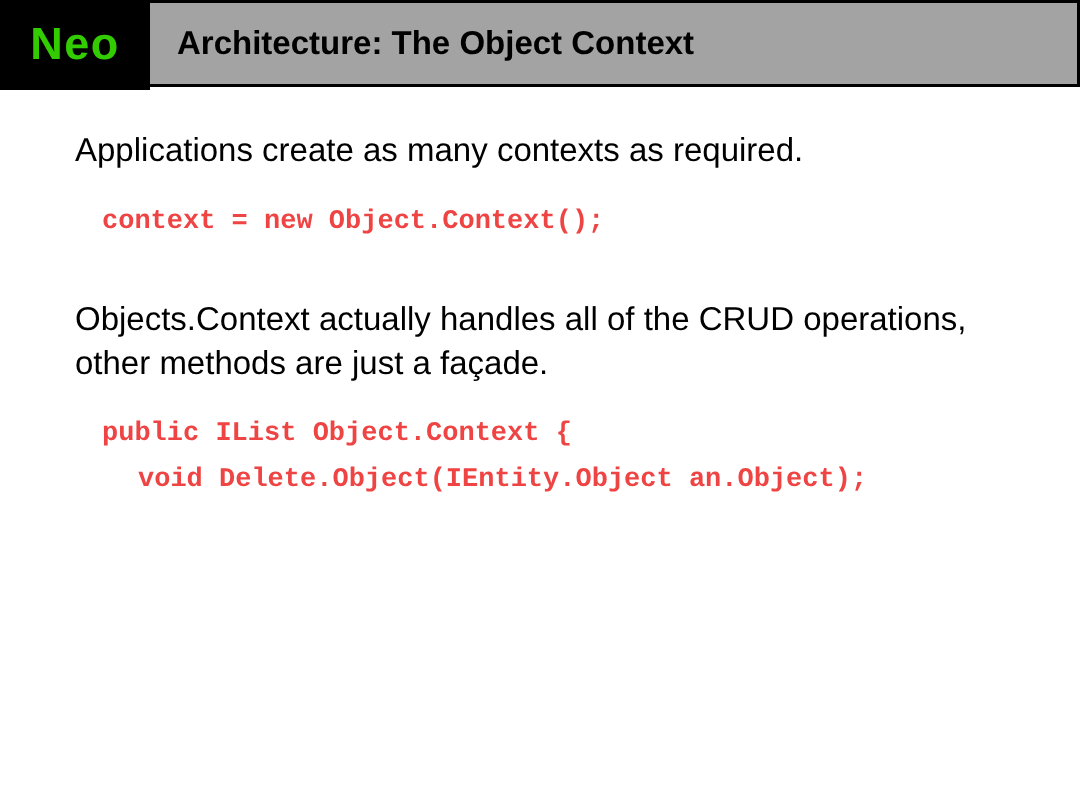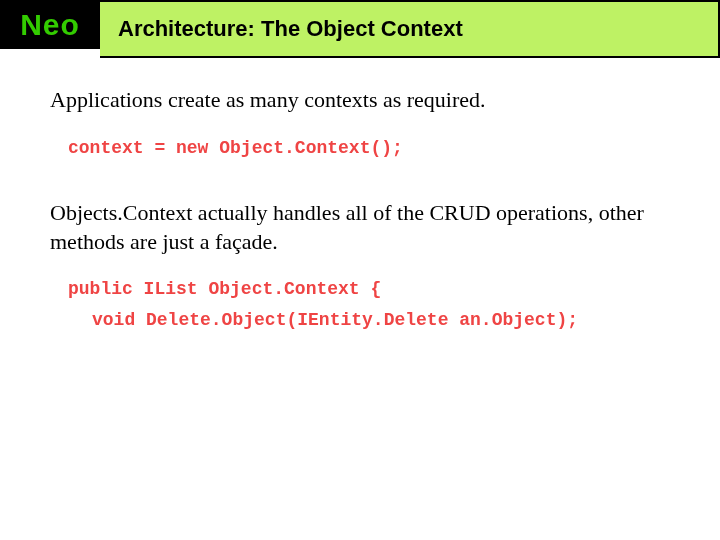--- a/index.html
+++ b/index.html
@@ -11,55 +11,54 @@
       position: relative;
     }
     .header {
       display: flex;
       width: 100%;
       height: 58px;
       align-items: stretch;
     }
     .logo-box {
       width: 100px;
-      height: 49px;
+      height: 60px;
       background: #000;
       display: flex;
       align-items: center;
       justify-content: center;
     }
     .logo-text {
       color: #33cc00;
       font-size: 30px;
       font-weight: bold;
       letter-spacing: 1px;
     }
     .title-box {
       flex: 1;
-      background: #bef264;
+      background: #a3a3a3;
       border: 2px solid #000;
       border-left: none;
       display: flex;
       align-items: center;
       padding-left: 18px;
     }
     .title-text {
       font-size: 22px;
       font-weight: bold;
       color: #000;
     }
     .content {
       padding: 28px 50px 0 50px;
     }
     .para {
       font-size: 22px;
       color: #000;
       line-height: 1.3;
       margin-bottom: 18px;
-      font-family: Liberation Serif, serif;
     }
     .code-block {
       font-family: "Courier New", Courier, monospace;
       font-size: 18px;
       font-weight: bold;
       color: #ef4444;
       margin: 0 0 36px 18px;
       line-height: 1.7;
     }
     .code-line {
@@ -85,15 +84,15 @@
   <p class="para">Applications create as many contexts as required.</p>
 
   <div class="code-block">
     <div class="code-line">context = new Object.Context();</div>
   </div>
 
   <p class="para">Objects.Context actually handles all of the CRUD operations, other methods are just a façade.</p>
 
   <div class="code-block">
     <div class="code-line">public IList Object.Context {</div>
-    <div class="code-line indent">void Delete.Object(IEntity.Delete an.Object);</div>
+    <div class="code-line indent">void Delete.Object(IEntity.Object an.Object);</div>
   </div>
 </div>
 
 </body></html>

